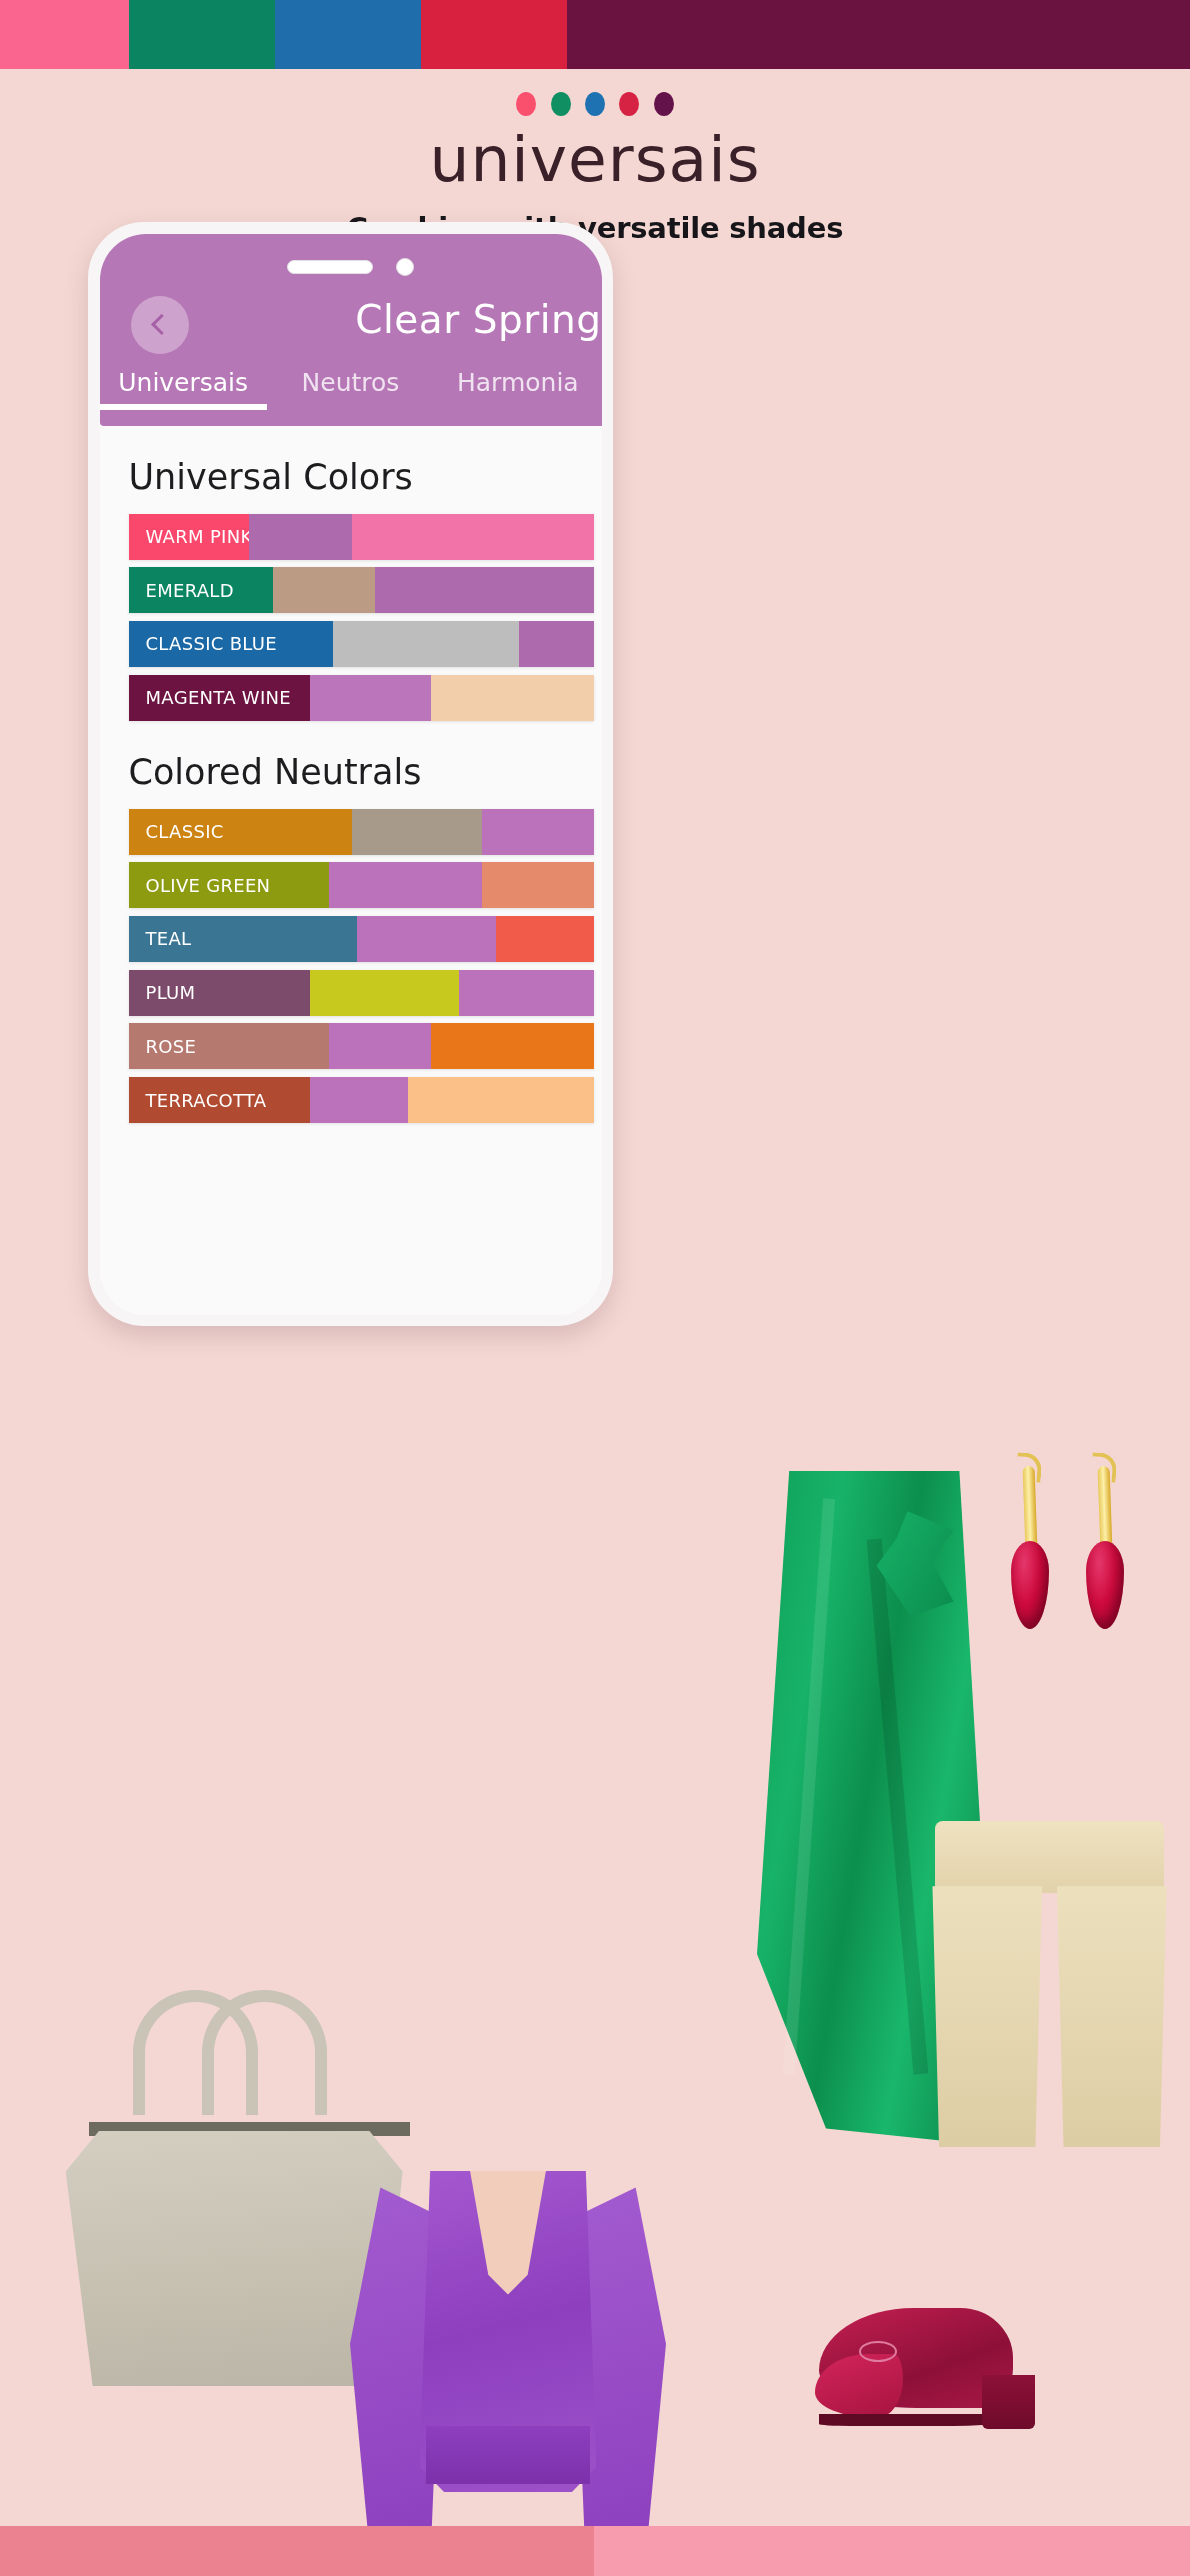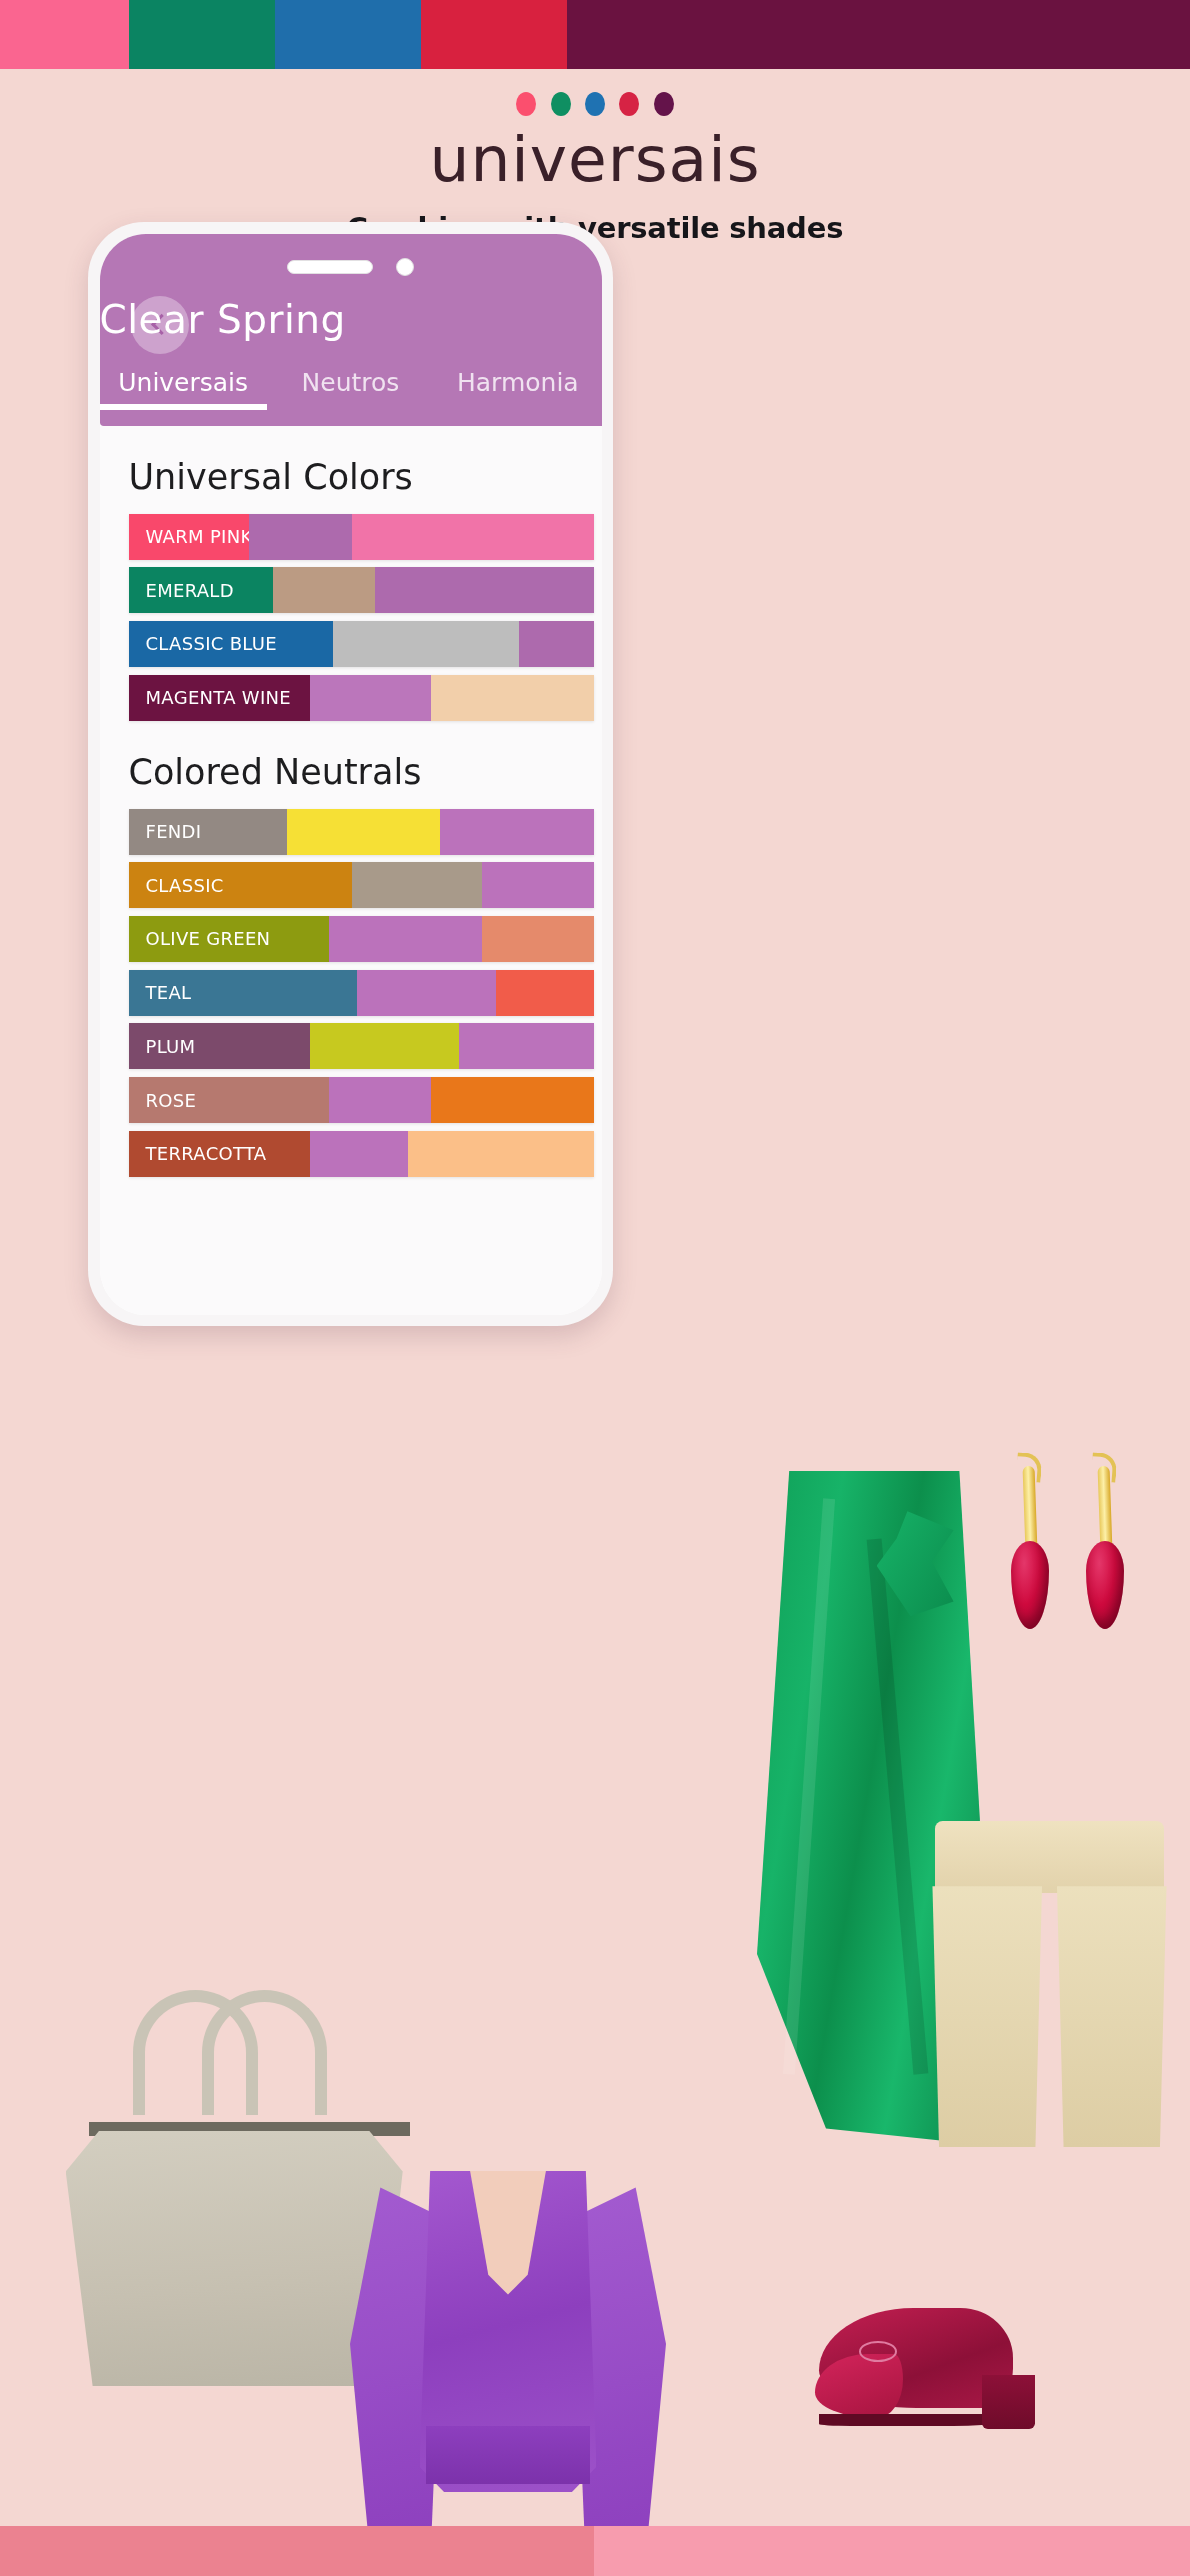--- a/index.html
+++ b/index.html
@@ -79,21 +79,21 @@
     display:flex; align-items:center; justify-content:center;
   }
   .chev {
     width:15.3px; height:15.3px;
     border-left:3.8px solid #a761a7; border-bottom:3.8px solid #a761a7;
     transform:rotate(45deg);
     margin-left:4.8px;
   }
   .app-title {
     position:absolute; left:0; right:0; top:63px;
-    text-align:left;
+    text-align:right;
     font-family:"DejaVu Sans", sans-serif;
     font-size:39px; color:#fff; font-weight:400;
     letter-spacing:0.5px;
   }
   .tabs {
     position:absolute; left:0; right:0; bottom:15.3px;
     display:flex;
   }
   .tab {
     flex:1; text-align:center;
@@ -343,25 +343,20 @@
             <div class="bar">
               <div class="seg-label" style="background: rgb(108, 19, 65); width: 39%;">MAGENTA WINE</div>
               <div class="seg" style="background: rgb(187, 118, 187); width: 26%;"></div>
               <div class="seg" style="background: rgb(242, 207, 170); width: 35%;"></div>
             </div>
           </div>
 
         <div class="section-title">Colored Neutrals</div>
         <div class="bars" id="bars-neutral">
             <div class="bar">
-              <div class="seg-label" style="background: rgb(147, 137, 131); width: 34%;">FENDI</div>
-              <div class="seg" style="background: rgb(246, 224, 53); width: 33%;"></div>
-              <div class="seg" style="background: rgb(187, 114, 187); width: 33%;"></div>
-            </div>
-            <div class="bar">
               <div class="seg-label" style="background: rgb(204, 131, 17); width: 48%;">CLASSIC</div>
               <div class="seg" style="background: rgb(168, 154, 138); width: 28%;"></div>
               <div class="seg" style="background: rgb(187, 114, 187); width: 24%;"></div>
             </div>
             <div class="bar">
               <div class="seg-label" style="background: rgb(141, 155, 16); width: 43%;">OLIVE GREEN</div>
               <div class="seg" style="background: rgb(187, 114, 187); width: 33%;"></div>
               <div class="seg" style="background: rgb(229, 138, 107); width: 24%;"></div>
             </div>
             <div class="bar">

